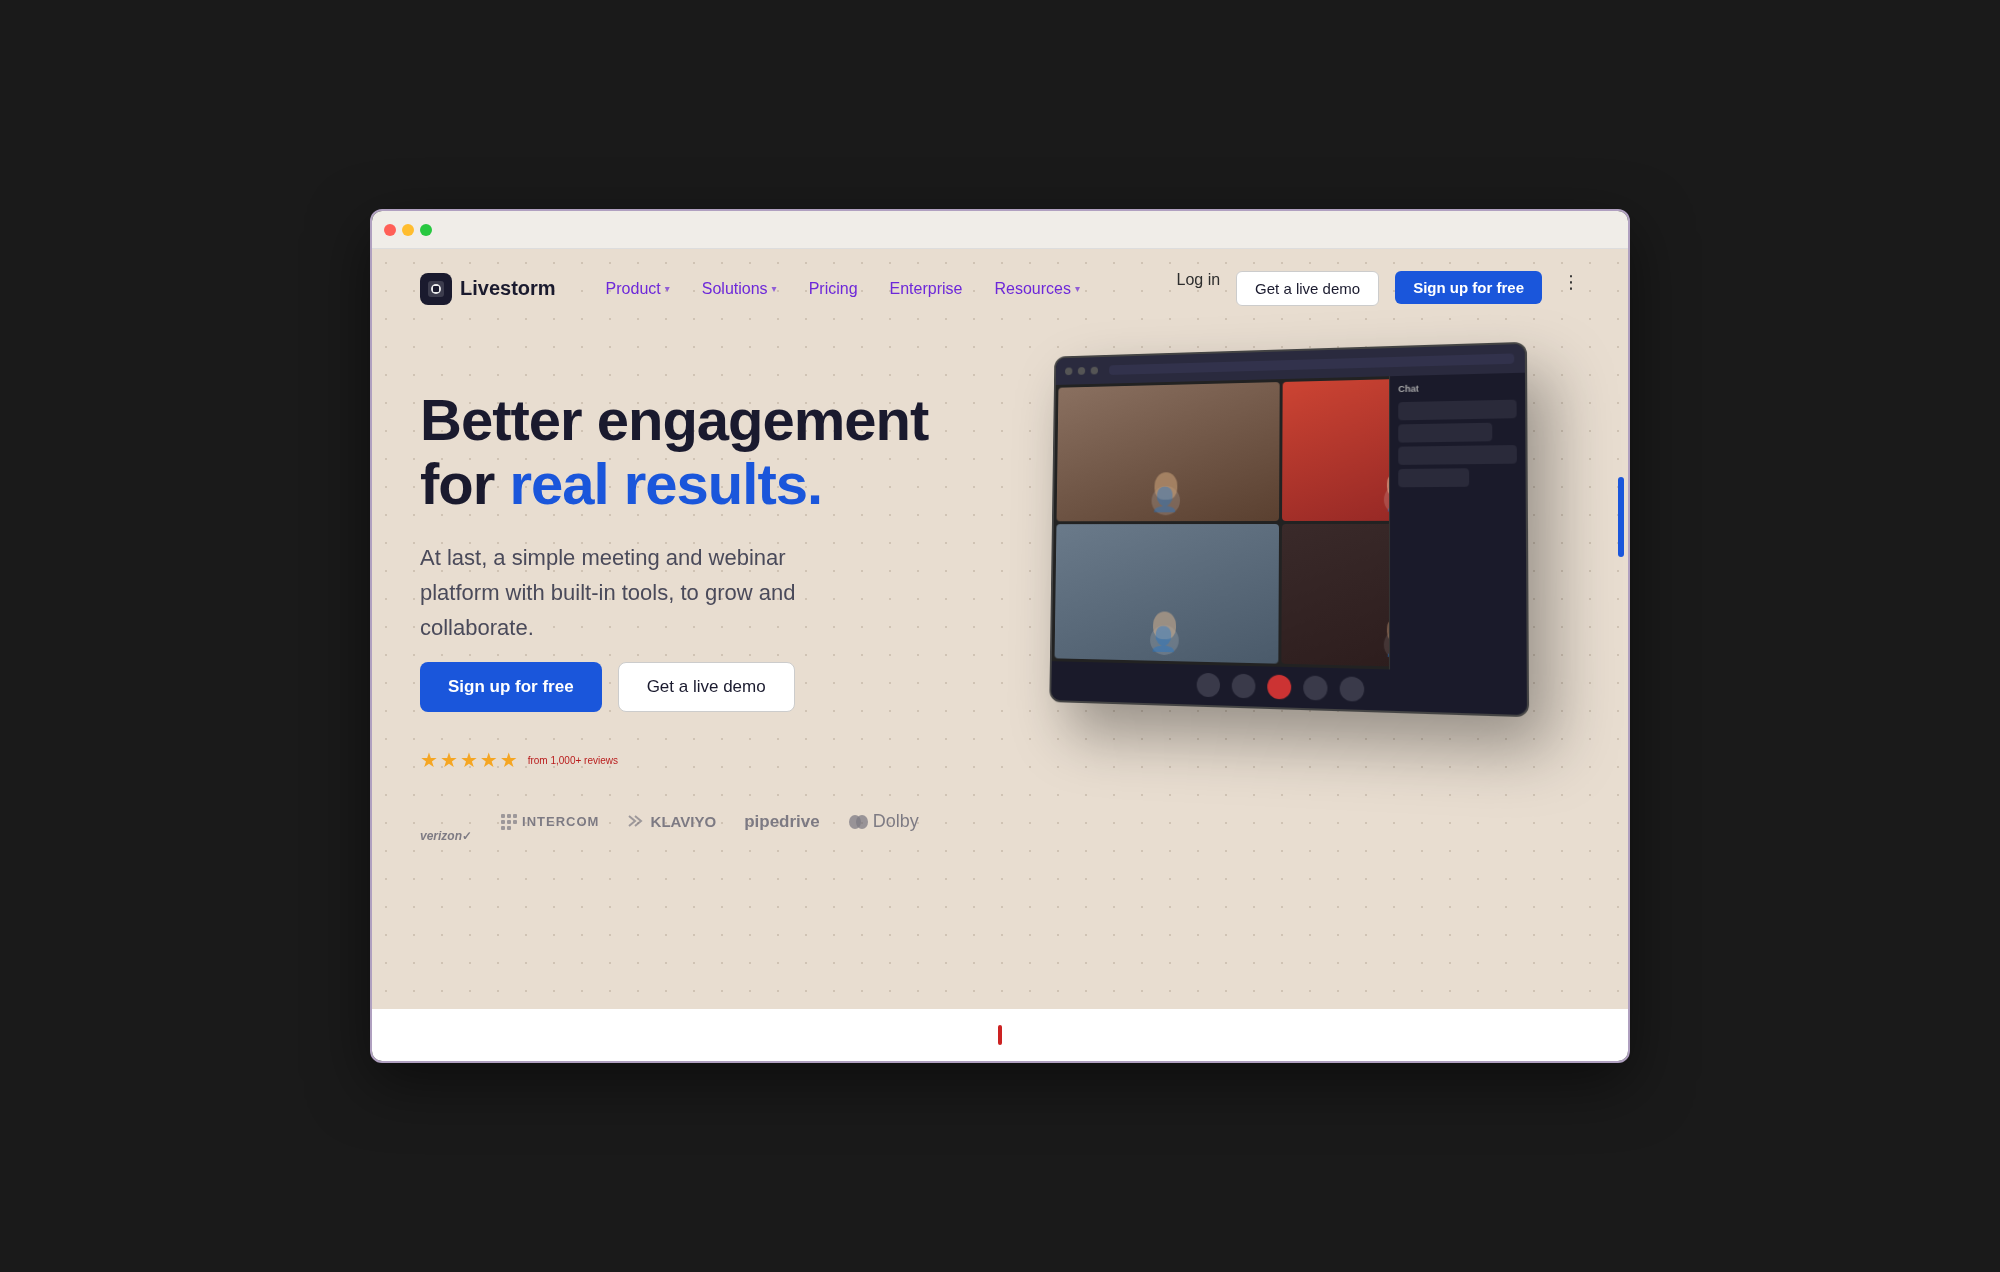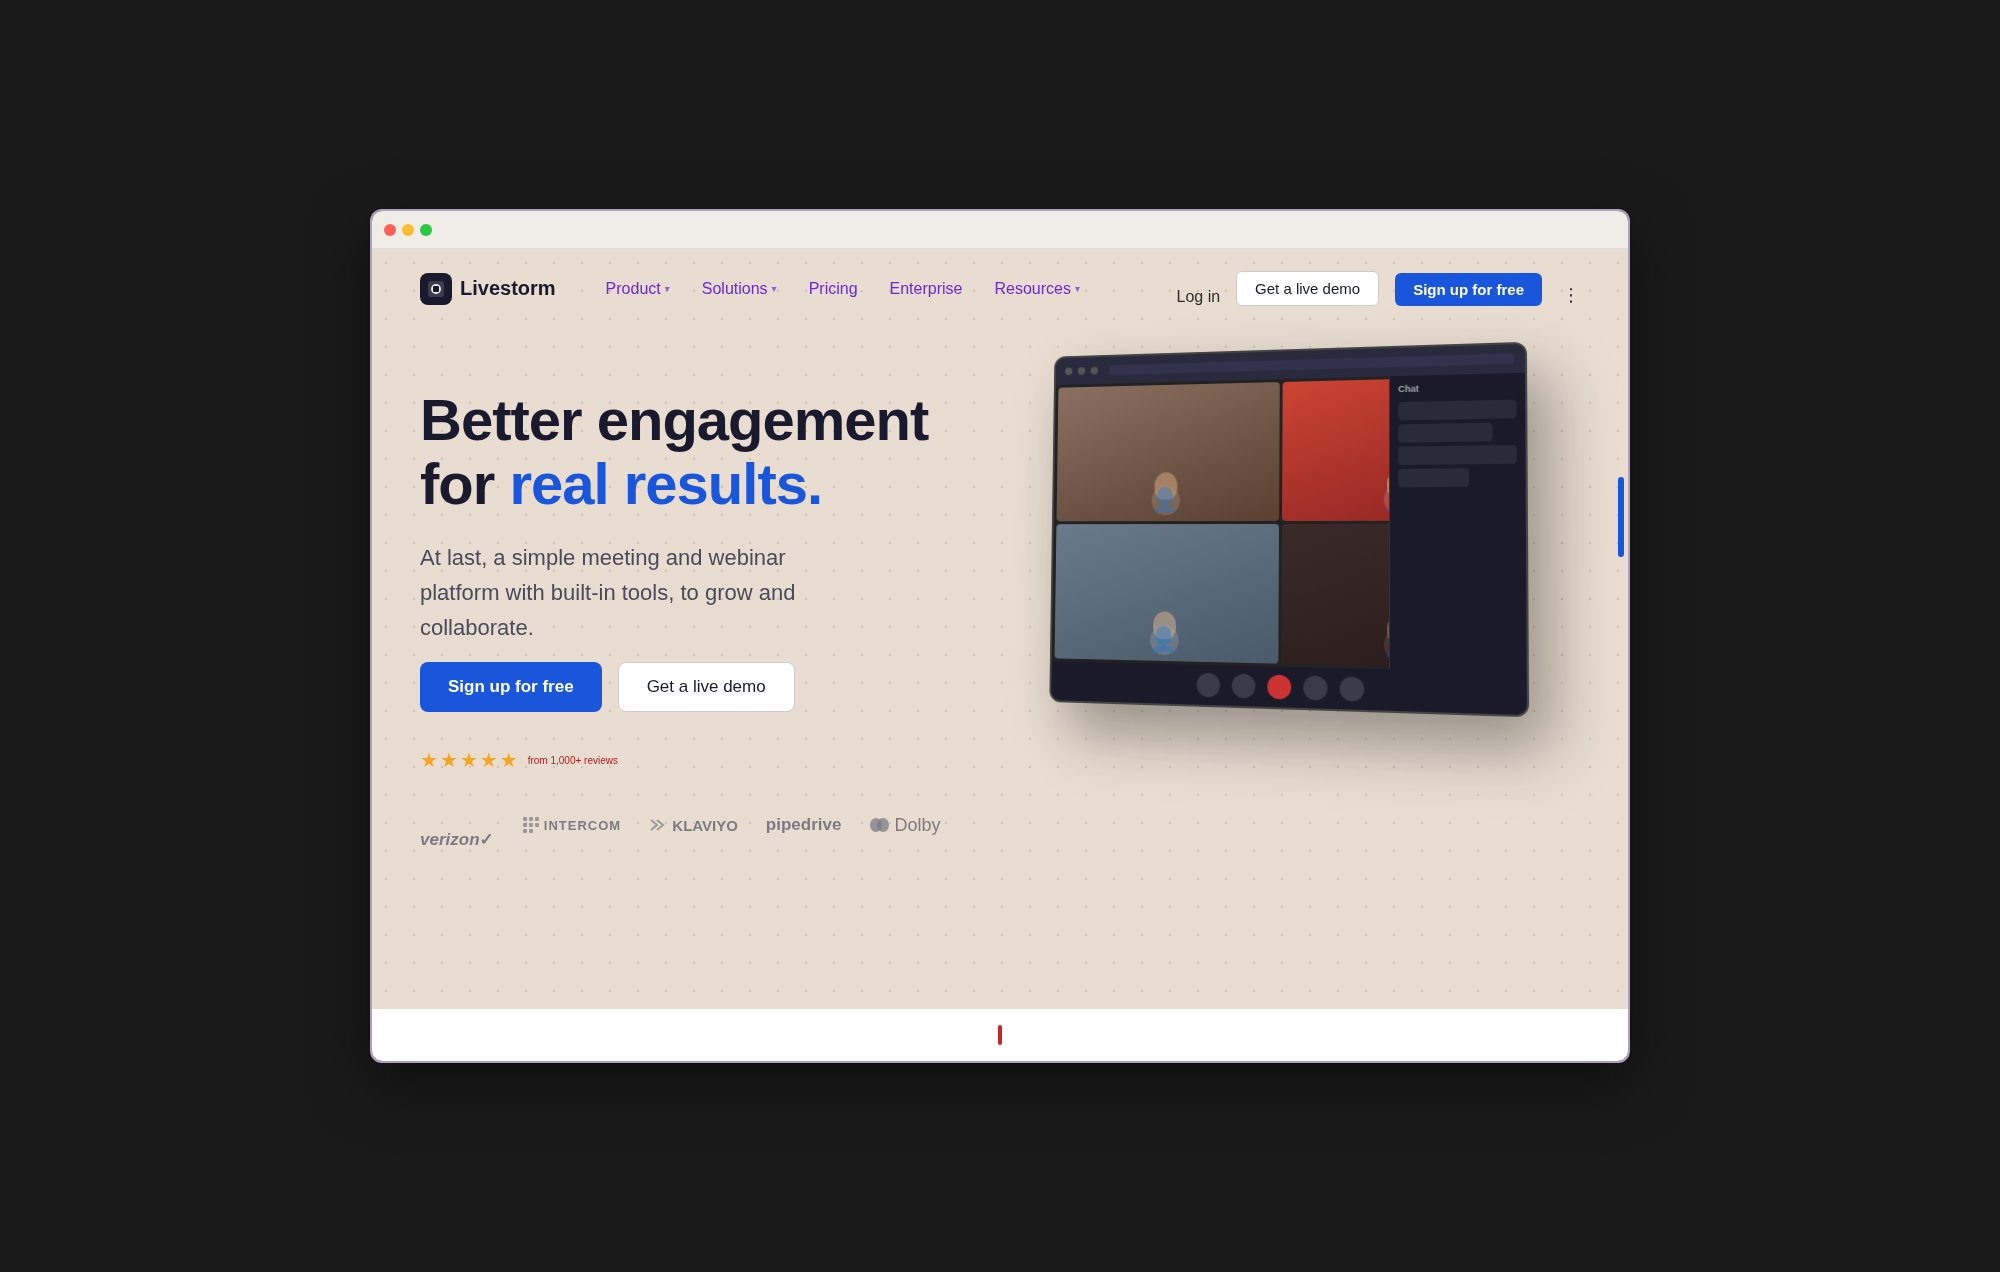--- a/index.html
+++ b/index.html
@@ -108,21 +108,21 @@
       cursor: pointer;
     }
 
     .nav-link .chevron {
       font-size: 10px;
       opacity: 0.7;
     }
 
     .nav-right {
       display: flex;
-      align-items: flex-end;
+      align-items: flex-start;
       gap: 16px;
     }
 
     .btn-login {
       font-size: 16px;
       color: #2d2d2d;
       background: none;
       border: none;
       cursor: pointer;
     }
@@ -247,21 +247,21 @@
       gap: 28px;
     }
 
     .brand-logo {
       font-size: 18px;
       font-weight: 700;
       color: #5a5a6a;
       opacity: 0.75;
     }
 
-    .brand-logo.verizon { font-style: italic; font-size: 17px; margin-top: 29px; }
+    .brand-logo.verizon { font-style: italic; font-size: 12px; margin-top: 29px; }
     .brand-logo.intercom { font-size: 13px; letter-spacing: 1px; }
     .brand-logo.klaviyo { font-size: 15px; text-align: right; }
     .brand-logo.pipedrive { font-size: 17px; font-weight: 600; }
     .brand-logo.dolby { font-size: 18px; font-weight: 400; }
 
     
     .hero-image {
       flex: 1;
       display: flex;
       justify-content: center;

